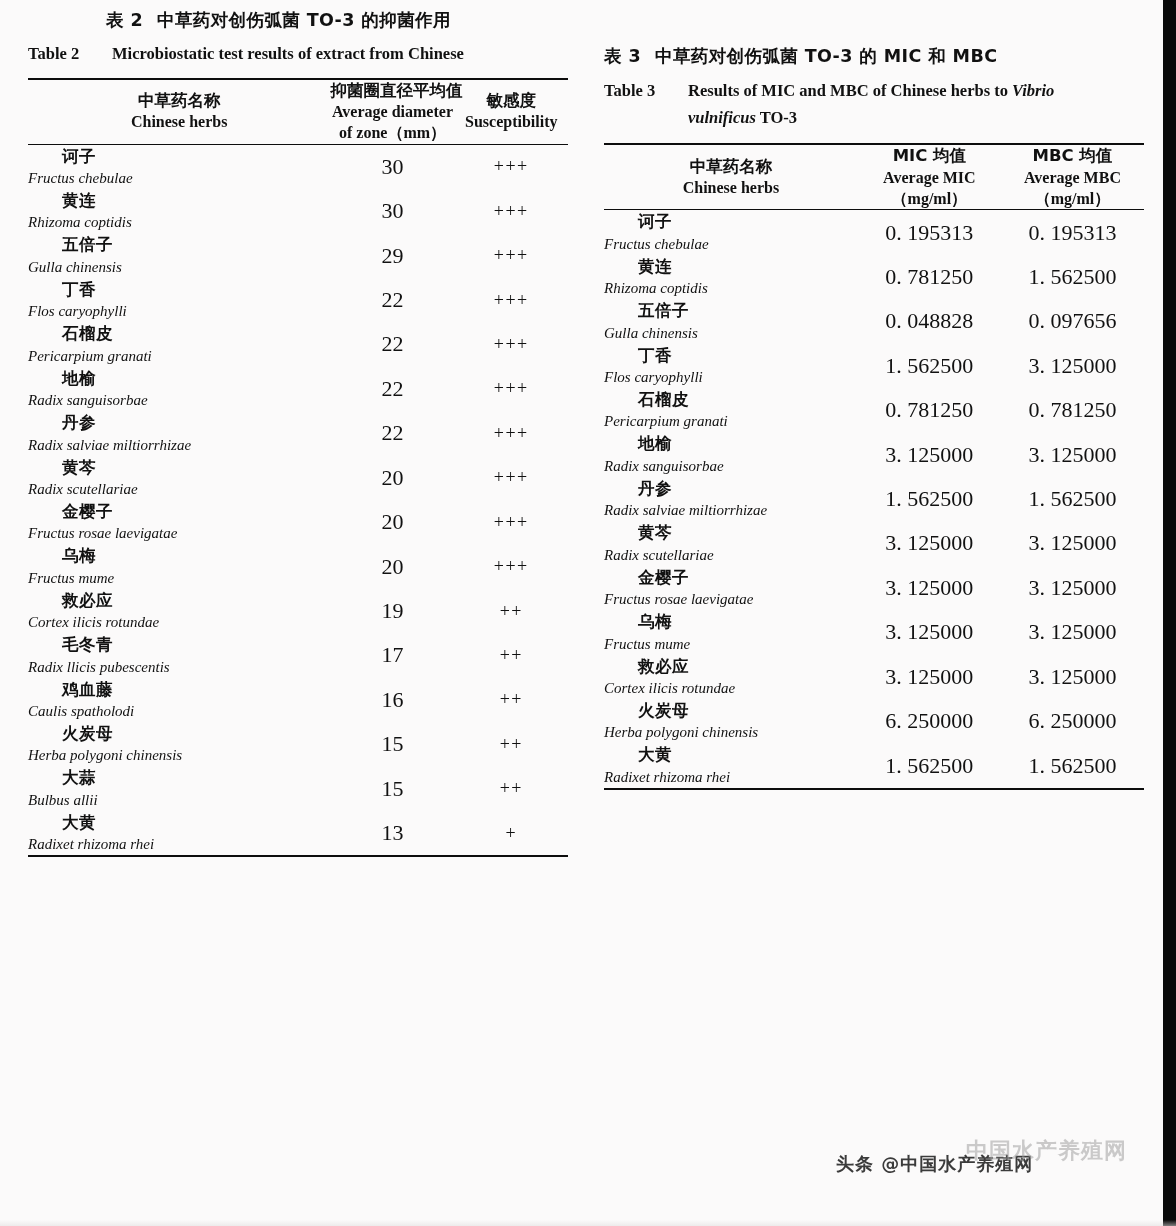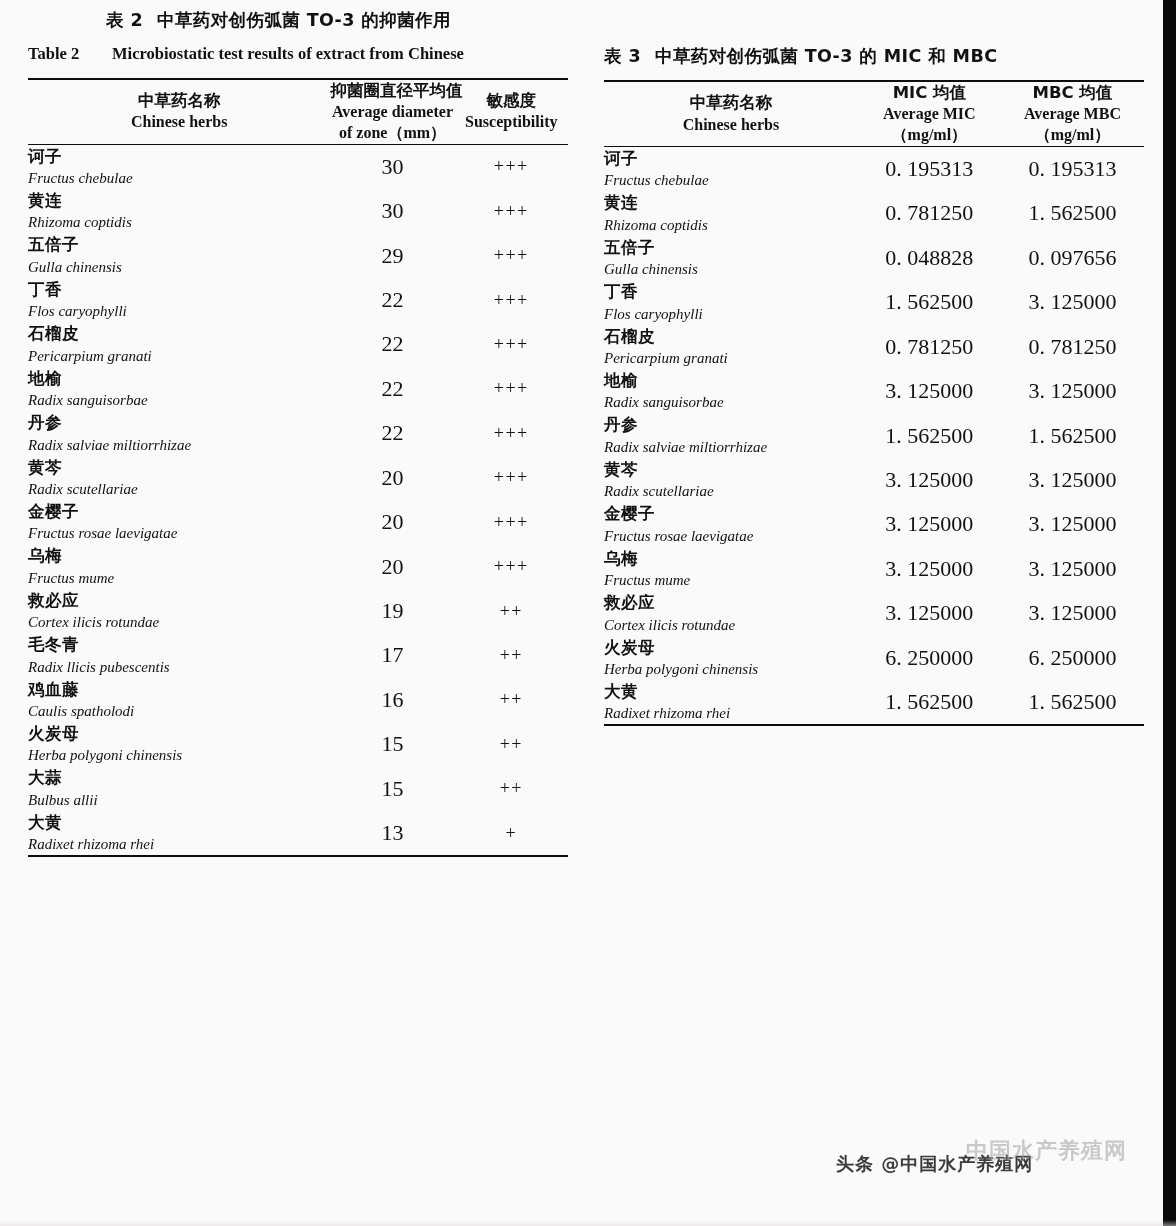--- a/index.html
+++ b/index.html
@@ -114,20 +114,21 @@
     text-align: left;
   }
   .herb-cn {
     font-family: "DejaVu Sans", "Liberation Sans", sans-serif;
     font-weight: bold;
     font-size: 16.5px;
     color: #111;
     line-height: 1.42;
     letter-spacing: 0.5px;
     white-space: nowrap;
+    margin-left: 34px;
   }
   .herb-la {
     font-family: "Liberation Serif", "DejaVu Serif", serif;
     font-style: italic;
     font-size: 15px;
     color: #111;
     line-height: 1.4;
     white-space: nowrap;
   }
   .num {
@@ -361,20 +362,24 @@
     </div>
 
   </div>
 
   <div class="col col-right">
 
     <div class="caption-cn t3-caption-cn">
       <span class="lbl">表 3</span><span>中草药对创伤弧菌 TO-3 的 MIC 和 MBC</span>
     </div>
 
+    <div class="caption-en t3-caption-en">
+      <span class="lbl">Table 3</span><span>Results of MIC and MBC of Chinese herbs to </span><span class="ital">Vibrio</span>
+      <span class="cap-indent"><span class="ital">vulnificus</span><span> TO-3</span></span>
+    </div>
 
     <div class="t3-wrap">
       <table class="tbl t3">
         <colgroup>
           <col class="c-herb">
             <col class="c-mic">
             <col class="c-mbc">
         </colgroup>
         <thead>
           <tr class="rule-top">

